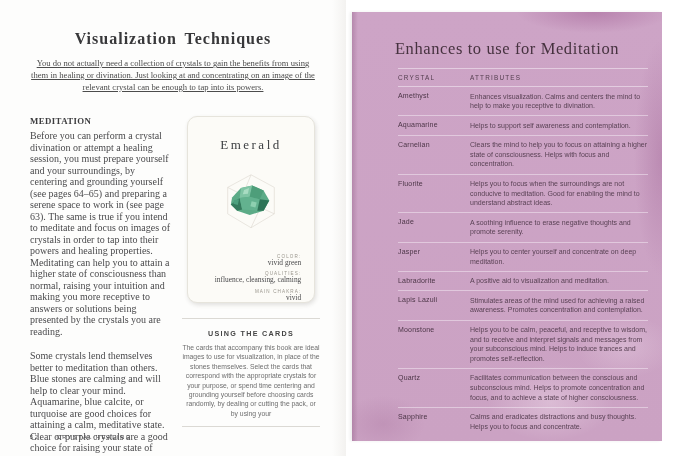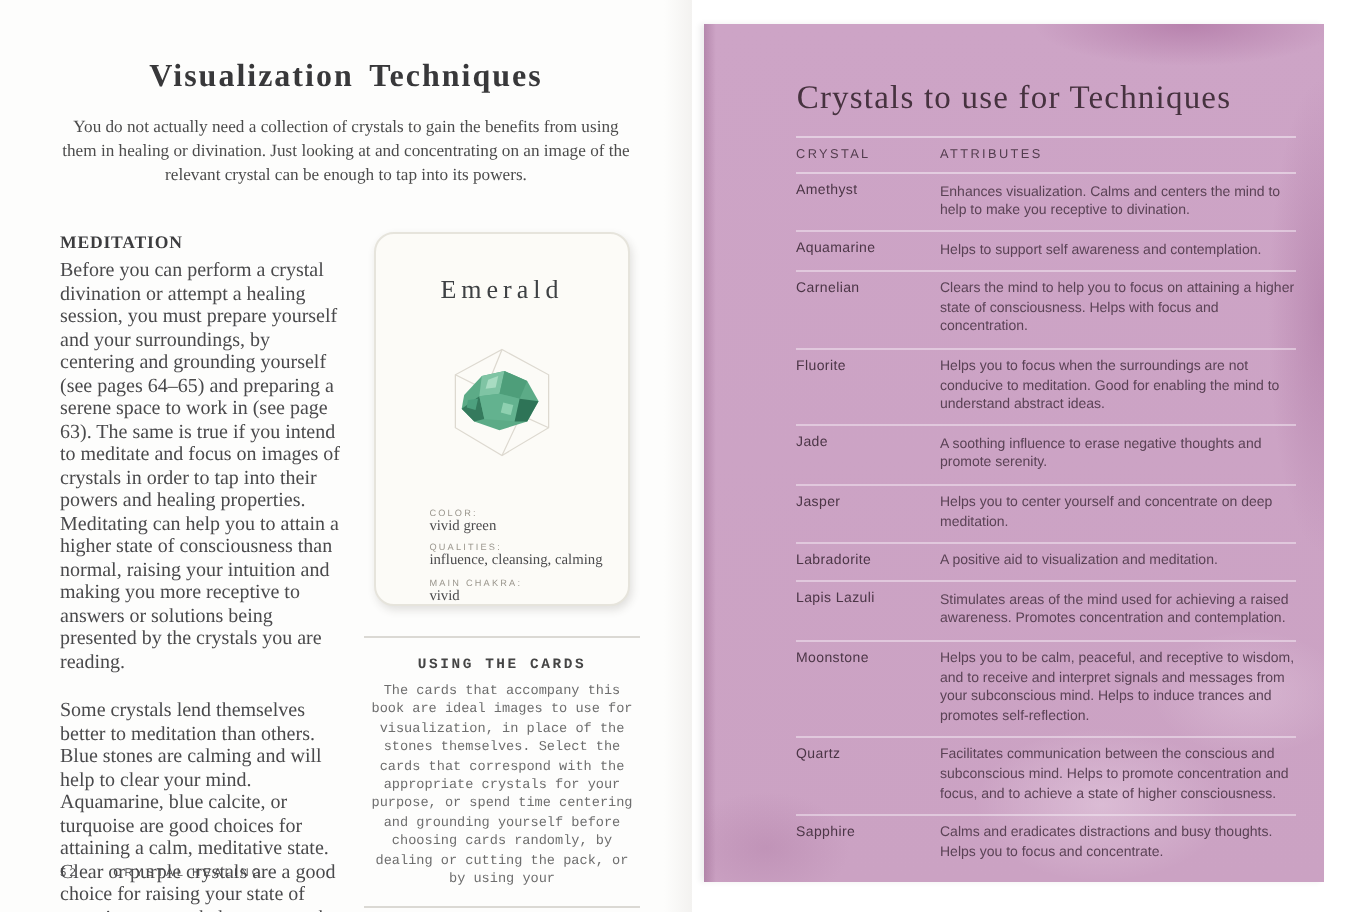--- a/index.html
+++ b/index.html
@@ -6,42 +6,42 @@
   html,body { width:679px; height:456px; background:#ffffff; overflow:hidden;
               font-family:"Liberation Serif", serif; }
   .spread { position:relative; width:679px; height:456px; background:#ffffff; }
 
   
   .page-left { position:absolute; left:0; top:0; width:346px; height:456px;
                background:linear-gradient(90deg,#fdfdfc 96%, #f3f2f0 100%); }
   .lp-title { font-size:16px; font-weight:700; color:#38383a; text-align:center;
               letter-spacing:1px; word-spacing:3px; margin-top:30px; }
   .lp-intro { width:288px; margin:9px auto 0 auto; text-align:center;
-              font-size:8.6px; line-height:12px; color:#4c4c4c; }
+              font-size:8.6px; line-height:12px; color:#4c4c4c;text-decoration:underline; }
   .cols { display:flex; padding:0 26px 0 30px; margin-top:23px; gap:8px; }
   .col-text { width:150px; }
   .col-text h2 { font-size:8.8px; font-weight:700; letter-spacing:0.4px;
                  color:#3c3c3e; margin-bottom:4px; }
   .col-text p  { font-size:10px; line-height:11.5px; color:#4a4a4c; margin-bottom:13px; }
   .col-card { width:138px; display:flex; flex-direction:column; align-items:center; }
 
   .card { width:128px; height:187px; background:#fcfbf7; border:1px solid #e6e4dc;
           border-radius:10px; box-shadow:1px 2px 4px rgba(60,55,45,0.15);
           display:flex; flex-direction:column; align-items:center;gap:16px; }
   .card-title { font-size:13px; letter-spacing:2.5px; color:#3e4144; margin-top:20px; }
   .card svg { margin-top:2px; }
-  .card-meta { text-align:left; margin-top:2px;margin-left:14px; }
+  .card-meta { text-align:right; margin-top:2px;margin-left:14px; }
   .meta-label { font-size:4.6px; letter-spacing:1.1px; color:#9a968d;
                 font-family:"Liberation Sans", sans-serif; margin-top:4px; }
   .meta-value { font-size:7.4px; color:#4b4b4d; line-height:8.5px; }
 
   .divider { width:138px; height:1px; background:#dbd9d4; }
   .divider.top { margin-top:15px; }
   .divider.bottom { margin-top:8px; }
-  .using { width:138px; text-align:center; font-family:Liberation Mono, monospace; }
+  .using { width:138px; text-align:center; font-family:Liberation Sans, sans-serif; }
   .using h3 { font-size:7.2px; font-weight:700; letter-spacing:1.3px; color:#454545;
               margin-top:10px; }
   .using p { font-size:6.8px; line-height:9.4px; color:#6e6e6e; margin-top:5px; }
 
   .lp-footer { position:absolute; left:30px; bottom:16px;
                font-family:"Liberation Sans", sans-serif; font-size:5.6px;
                letter-spacing:1.6px; color:#4c4c4e; }
   .lp-footer .pagenum { margin-right:14px; }
 
   
@@ -124,21 +124,21 @@
       </div>
     </div>
 
     <div class="lp-footer">
       <span class="pagenum">52</span>
       <span>CRYSTAL HEALING</span>
     </div>
   </div>
 
   <div class="page-right">
-    <h1 class="rp-title">Crystals to use for Techniques</h1>
+    <h1 class="rp-title">Enhances to use for Meditation</h1>
     <div class="crystal-table">
       <div class="thead">
         <span class="h-crystal">CRYSTAL</span>
         <span class="h-attr">ATTRIBUTES</span>
       </div>
       <div>
   <div class="trow">
     <span class="tname">Amethyst</span>
     <span class="tattr">Enhances visualization. Calms and centers the mind to help to make you receptive to divination.</span>
   </div>

